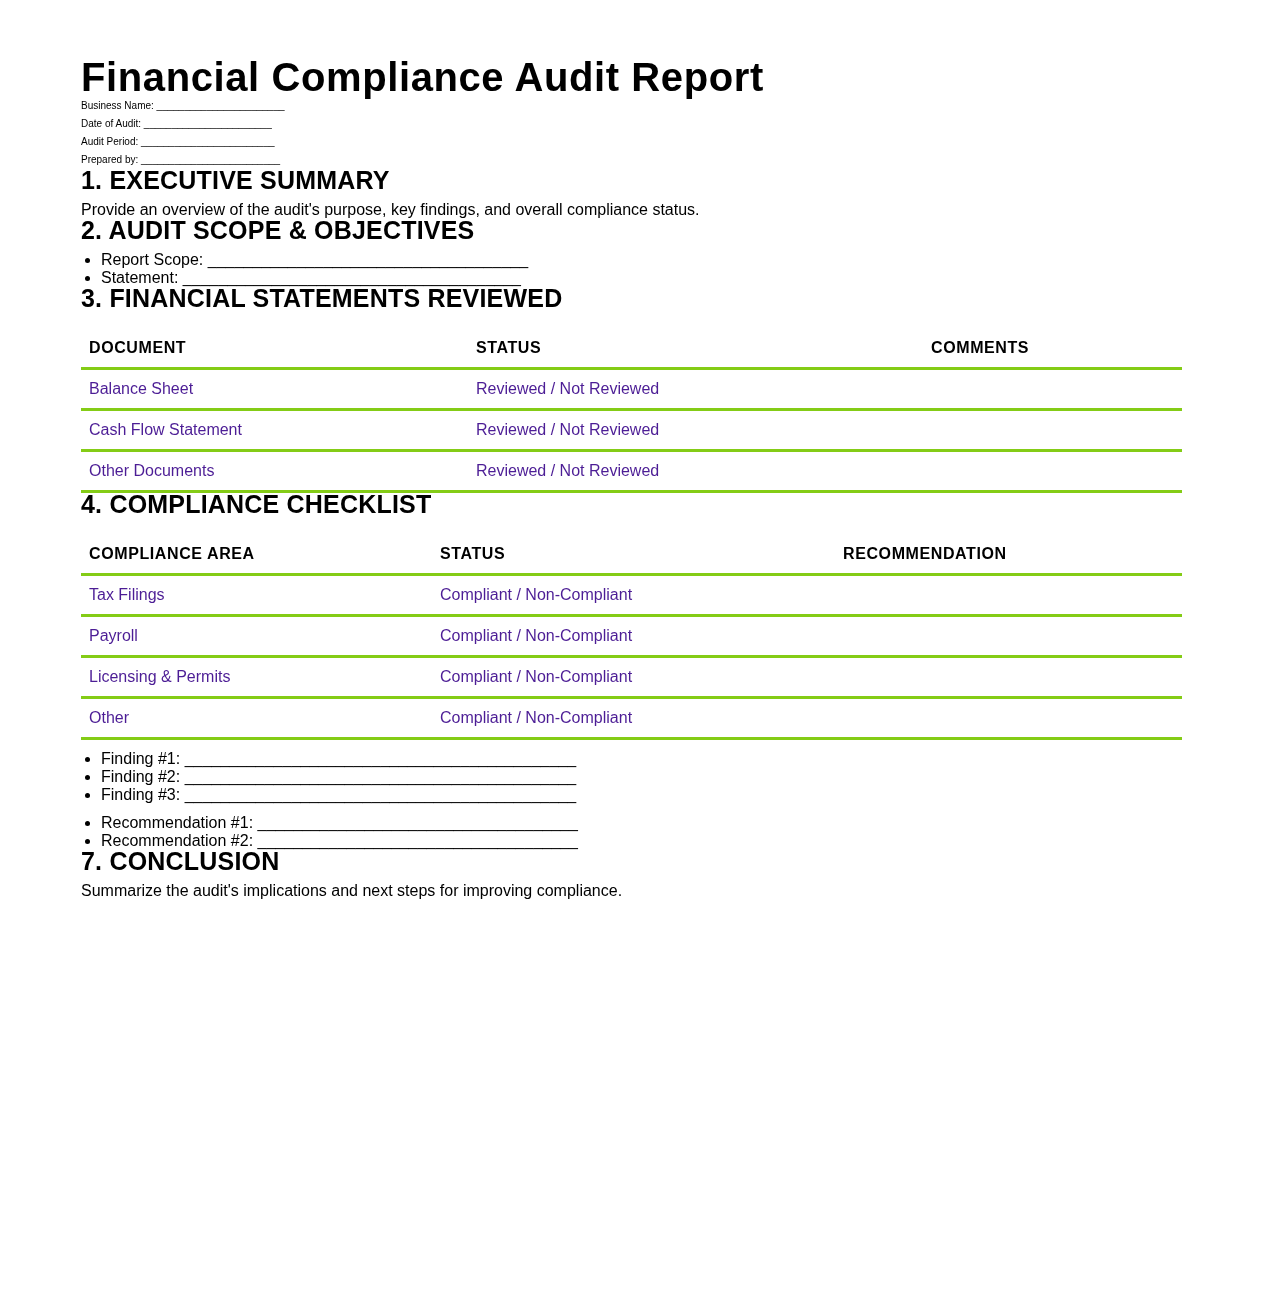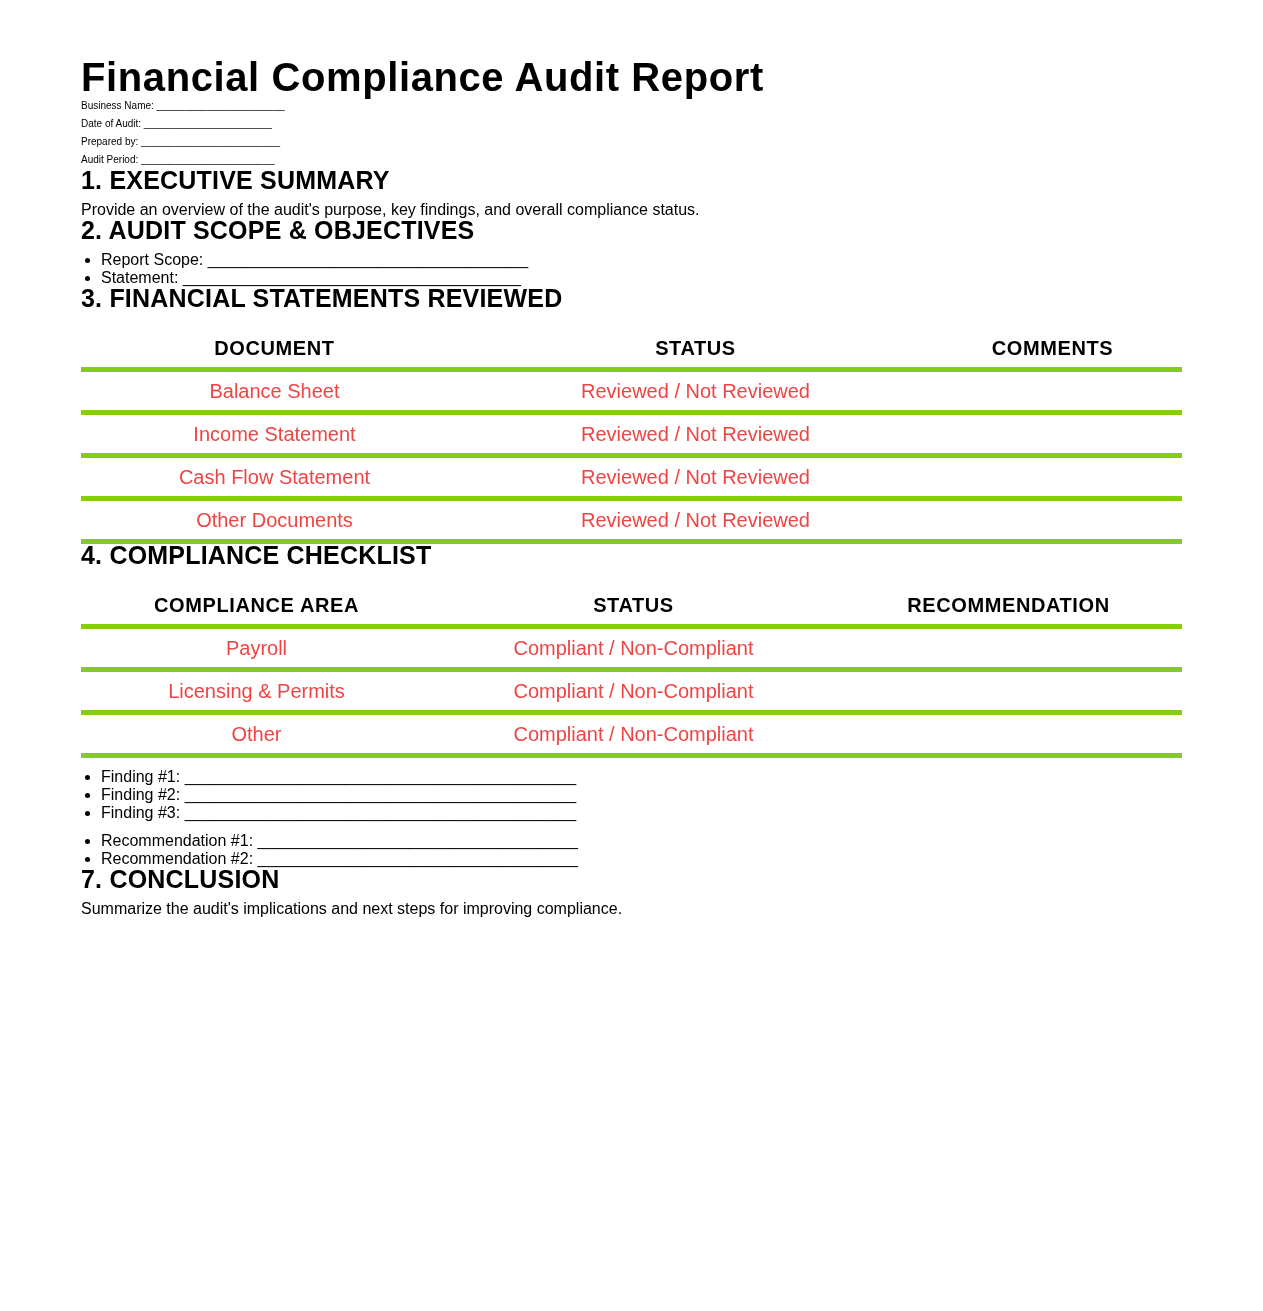--- a/index.html
+++ b/index.html
@@ -48,45 +48,45 @@
     list-style: disc;
   }
   ul.blanks li { white-space: pre; }
   table.grid {
     width: 1101px;
     border-collapse: collapse;
     margin-top: 20px;
     table-layout: fixed;
   }
   table.grid th, table.grid td {
-    text-align: center;
+    text-align: left;
     padding: 10px 8px;
     line-height: 18px;
-    font-size: 20px;
-    border-bottom: 5px solid #84cc16;
+    font-size: 16px;
+    border-bottom: 3px solid #84cc16;
   }
   table.grid th {
     font-weight: bold;
     letter-spacing: 0.6px;
   }
-  table.grid td { color: #ef4444; }
+  table.grid td { color: #4c1d95; }
   .t1 { margin-top: 20px; }
 </style>
 </head>
 <body>
 
 <div class="page">
 
   <h1 class="title">Financial Compliance Audit Report</h1>
 
   <div class="meta">
     <div class="meta-line"><span>Business Name:</span> <span>_______________________</span></div>
     <div class="meta-line"><span>Date of Audit:</span> <span>_______________________</span></div>
+    <div class="meta-line"><span>Audit Period:</span> <span>________________________</span></div>
     <div class="meta-line"><span>Prepared by:</span> <span>_________________________</span></div>
-    <div class="meta-line"><span>Audit Period:</span> <span>________________________</span></div>
   </div>
 
   <section>
     <h2 class="section s1">1. EXECUTIVE SUMMARY</h2>
     <p class="desc">Provide an overview of the audit's purpose, key findings, and overall compliance status.</p>
   </section>
 
   <section>
     <h2 class="section sec-gap">2. AUDIT SCOPE &amp; OBJECTIVES</h2>
     <ul class="blanks">
@@ -110,25 +110,20 @@
           <th>COMMENTS</th>
         </tr>
       </thead>
       <tbody>
         <tr>
           <td>Balance Sheet</td>
           <td>Reviewed / Not Reviewed</td>
           <td></td>
         </tr>
         <tr>
-          <td>Income Statement</td>
-          <td>Reviewed / Not Reviewed</td>
-          <td></td>
-        </tr>
-        <tr>
           <td>Cash Flow Statement</td>
           <td>Reviewed / Not Reviewed</td>
           <td></td>
         </tr>
         <tr>
           <td>Other Documents</td>
           <td>Reviewed / Not Reviewed</td>
           <td></td>
         </tr>
       </tbody>
@@ -144,20 +139,25 @@
         <col style="width:347px">
       </colgroup>
       <thead>
         <tr>
           <th>COMPLIANCE AREA</th>
           <th>STATUS</th>
           <th>RECOMMENDATION</th>
         </tr>
       </thead>
       <tbody>
+        <tr>
+          <td>Tax Filings</td>
+          <td>Compliant / Non-Compliant</td>
+          <td></td>
+        </tr>
         <tr>
           <td>Payroll</td>
           <td>Compliant / Non-Compliant</td>
           <td></td>
         </tr>
         <tr>
           <td>Licensing &amp; Permits</td>
           <td>Compliant / Non-Compliant</td>
           <td></td>
         </tr>

